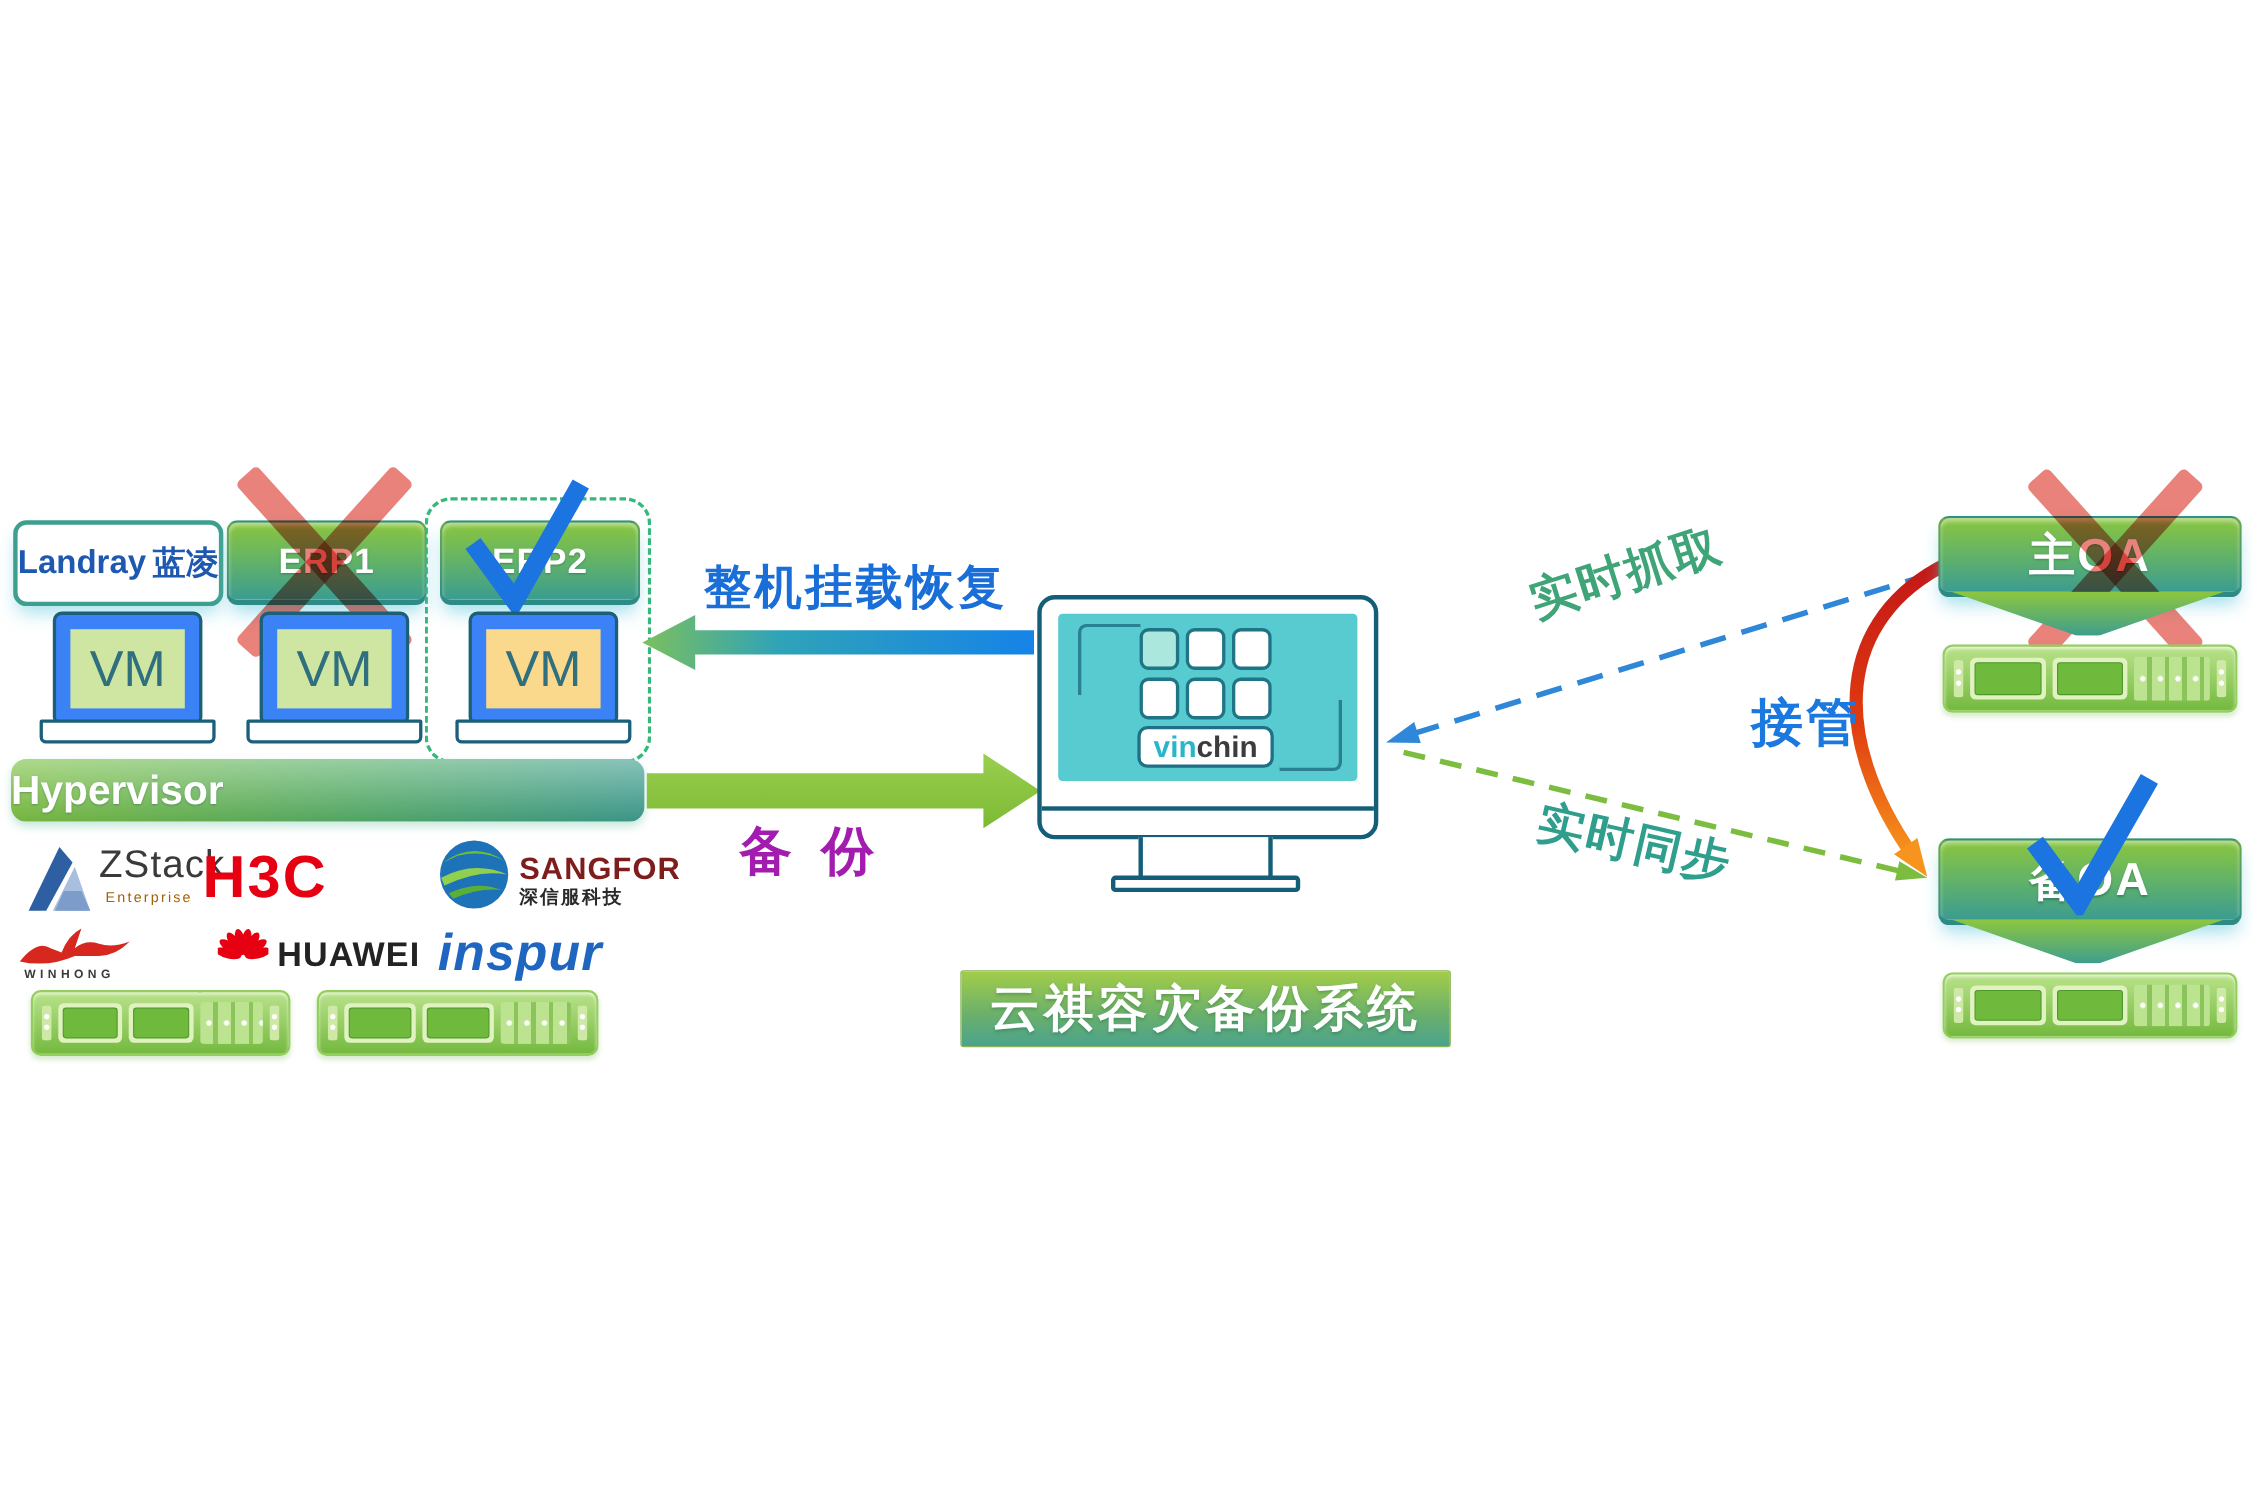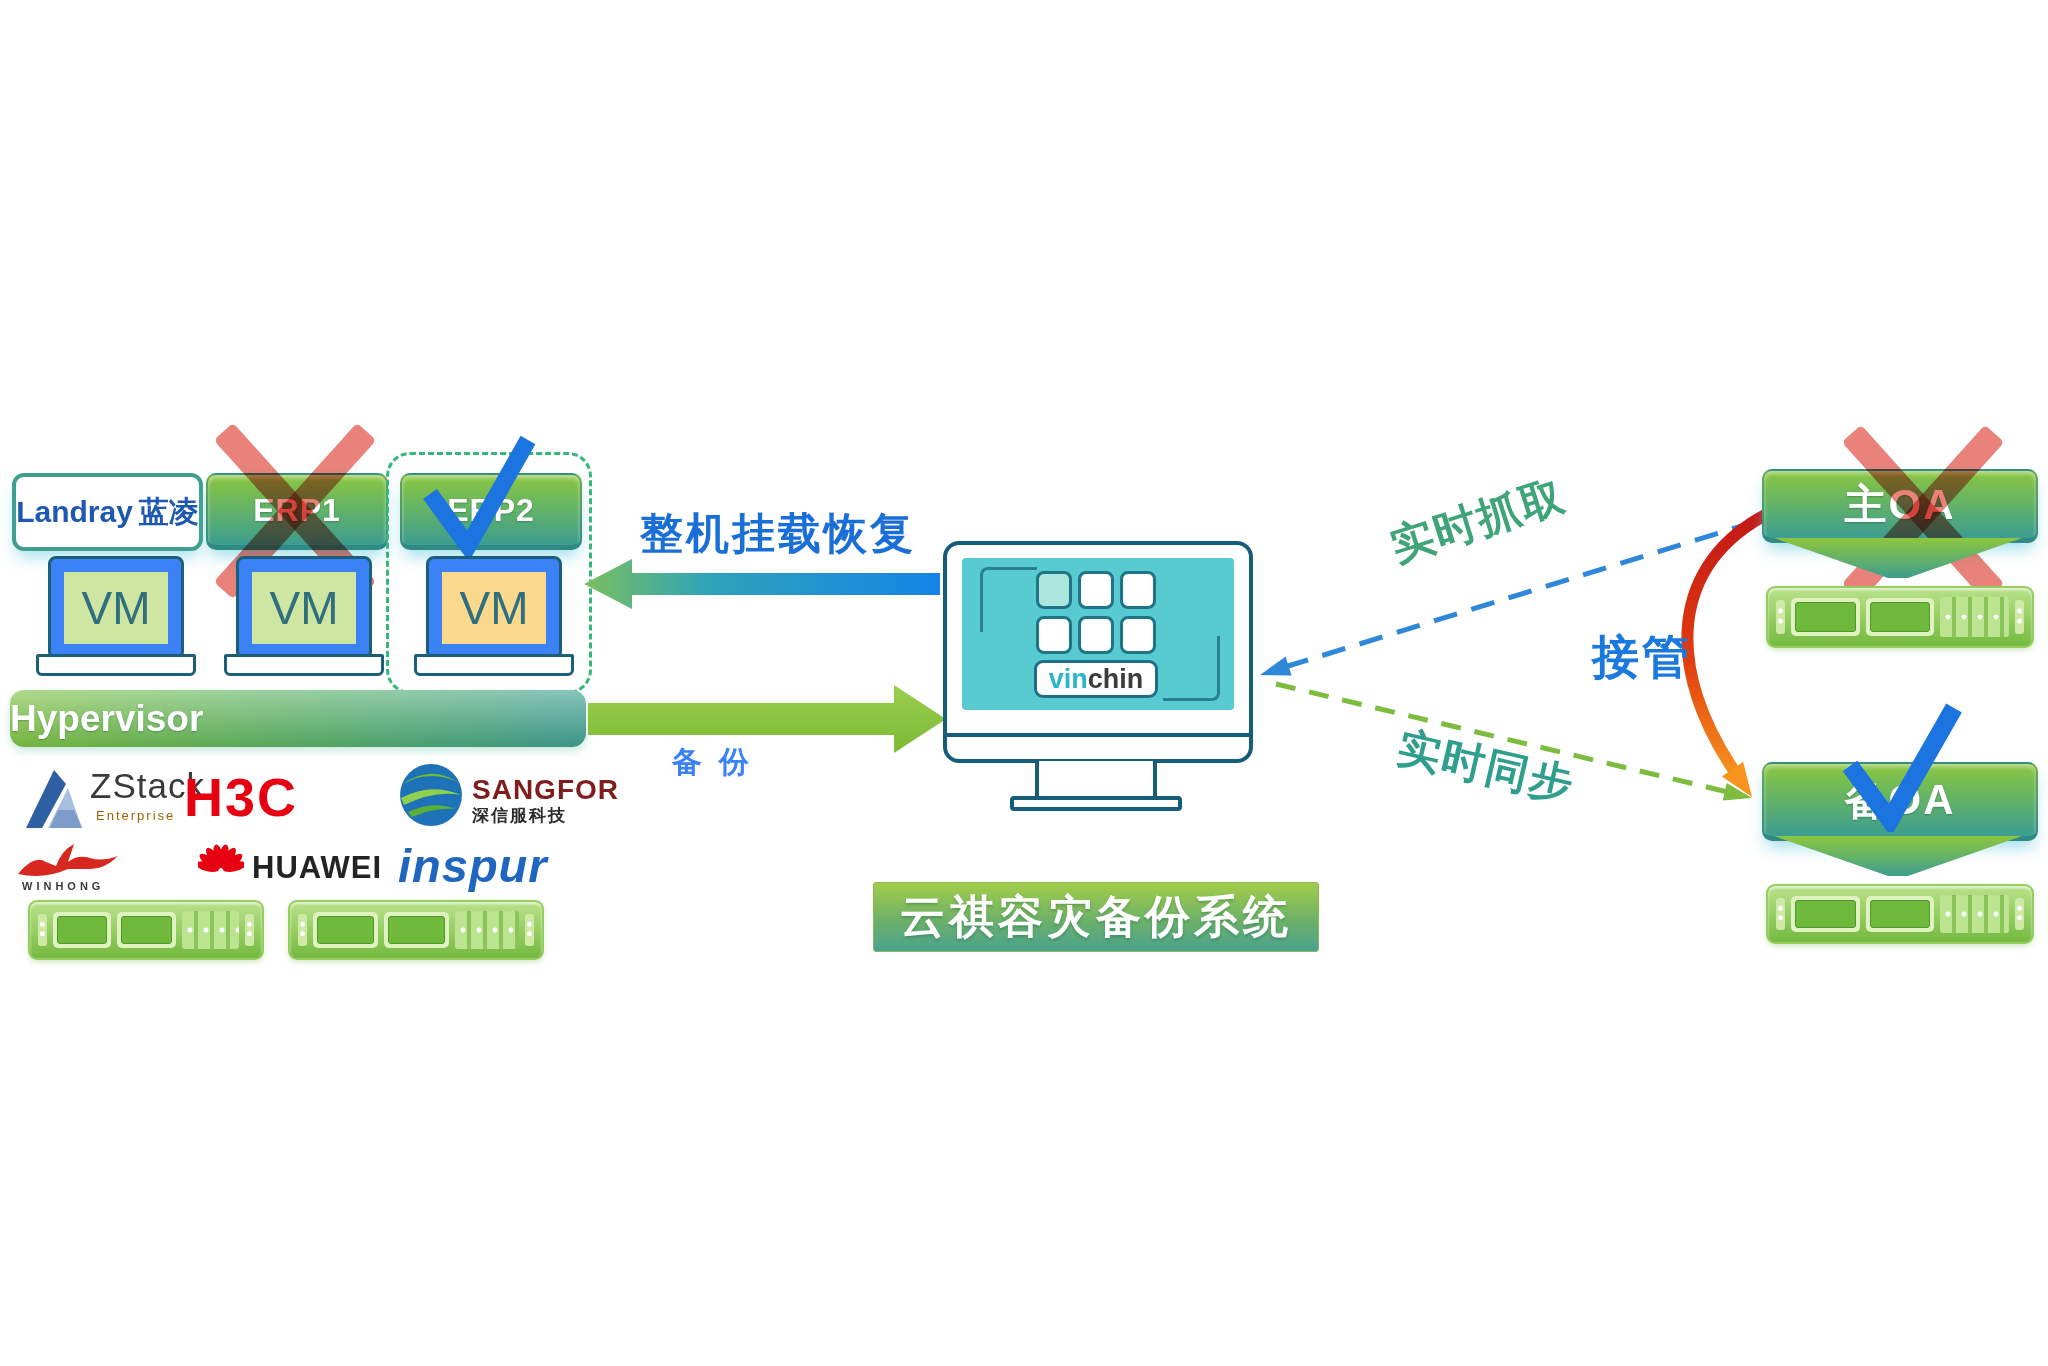--- a/index.html
+++ b/index.html
@@ -73,21 +73,21 @@
   .h3c-name{font-size:54px;font-weight:800;color:#e60012;letter-spacing:2px;}
   .sangfor-name{font-size:28px;font-weight:800;color:#7f1d1d;letter-spacing:1px;}
   .sangfor-sub{font-size:17px;font-weight:bold;color:#2a2a2a;letter-spacing:2px;}
   .winhong-word{font-size:11px;font-weight:bold;color:#3a3a3a;letter-spacing:4px;}
   .yunhong-name{font-size:41px;font-weight:bold;color:#111;}
   .huawei-name{font-size:31px;font-weight:800;color:#232323;letter-spacing:1px;}
   .inspur-name{font-size:47px;font-weight:800;font-style:italic;color:#1f66c0;letter-spacing:1px;}
 
   
   .restore-label{font-size:43px;font-weight:bold;color:#1a6ed8;letter-spacing:3px;}
-  .backup-label{font-size:30px;font-weight:bold;color:#3b82f6;white-space:pre;}
+  .backup-label{font-size:48px;font-weight:bold;color:#a21caf;white-space:pre;}
   .capture-label{font-size:43px;font-weight:bold;color:#3fa478;transform:rotate(-17.5deg);letter-spacing:2px;}
   .sync-label{font-size:43px;font-weight:bold;color:#2f9e8c;transform:rotate(13deg);letter-spacing:2px;}
   .takeover-label{font-size:47px;font-weight:bold;color:#1a78de;letter-spacing:3px;}
 
   
   .monitor-frame{background:#fff;border:4px solid #155e7a;border-radius:16px;box-sizing:border-box;}
   .monitor-screen{position:absolute;left:15px;top:13px;width:272px;height:152px;background:#57cbd0;border-radius:4px;}
   .bracket-tl{position:absolute;left:18px;top:9px;width:54px;height:62px;border-left:3px solid #2b7f92;border-top:3px solid #2b7f92;border-top-left-radius:8px;}
   .bracket-br{position:absolute;right:14px;bottom:9px;width:54px;height:62px;border-right:3px solid #2b7f92;border-bottom:3px solid #2b7f92;border-bottom-right-radius:8px;}
   .sq{position:absolute;width:36px;height:38px;background:#fff;border:3px solid #1f7486;border-radius:8px;box-sizing:border-box;}

